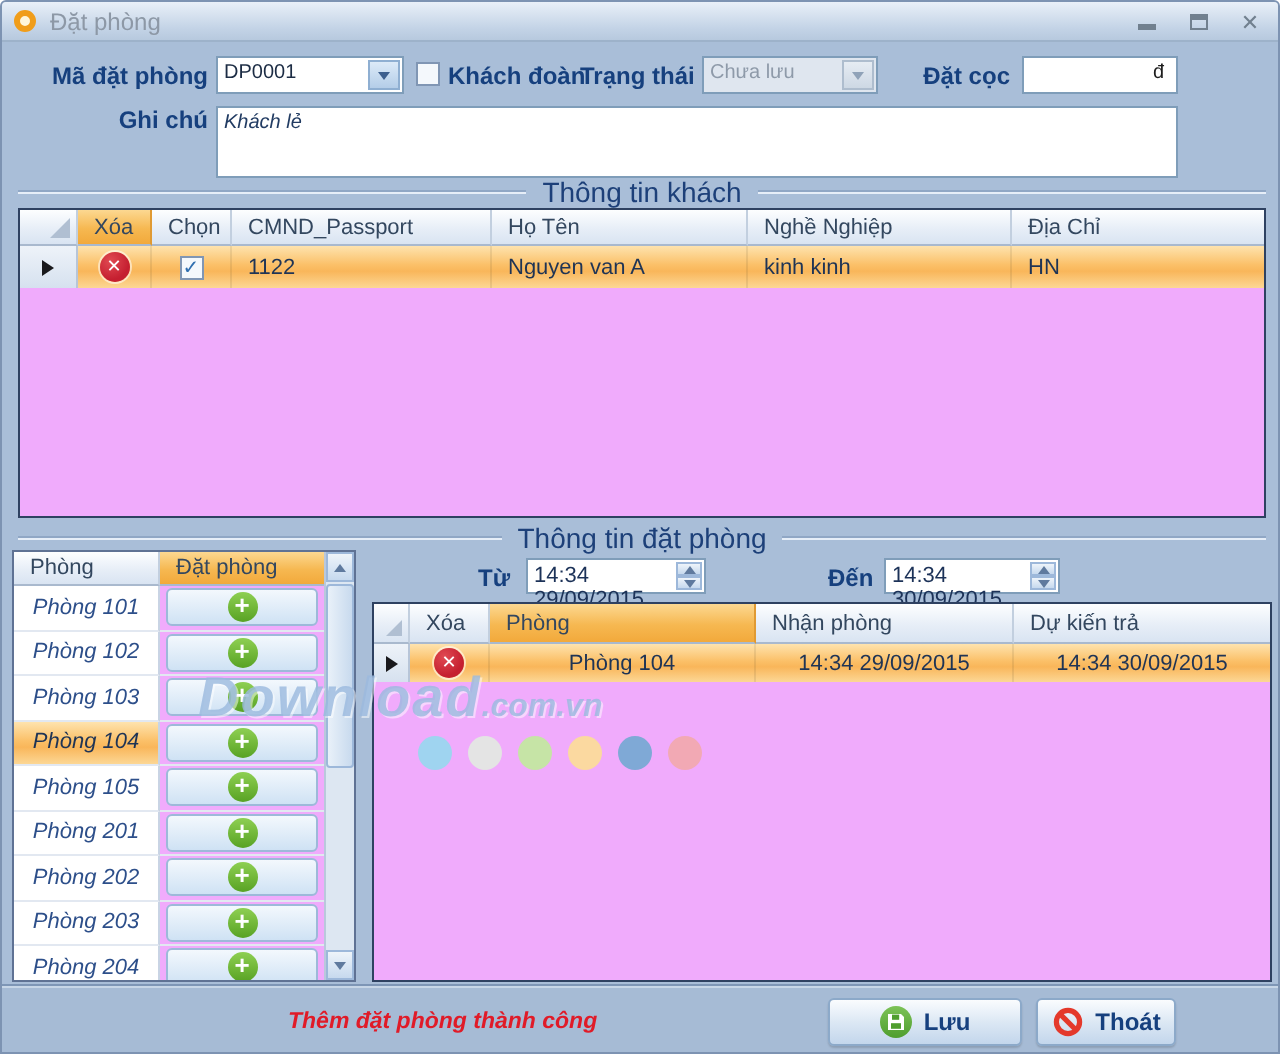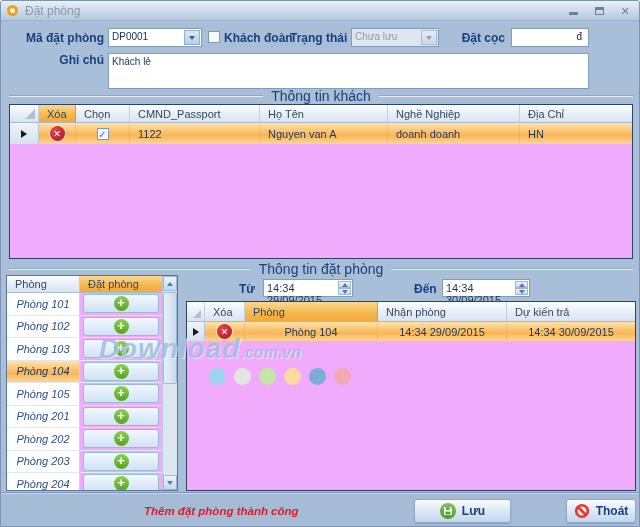--- a/index.html
+++ b/index.html
@@ -57,21 +57,21 @@
   .g-cell{font-size:11px;color:#1f3455;display:flex;align-items:center;padding-left:8px;border-right:1px solid rgba(70,60,30,0.10);overflow:hidden;white-space:nowrap;}
   .g-cell.center{justify-content:center;padding-left:0;}
   .row-ind{background:linear-gradient(#eef3f9,#d6e1ef);border-right:1px solid #b7c5d8;display:flex;align-items:center;justify-content:center;padding-left:0;}
   .arrow-right{width:0;height:0;border-left:6px solid #19191c;border-top:4px solid transparent;border-bottom:4px solid transparent;}
   .del-badge{
     width:15px;height:15px;border-radius:50%;background:radial-gradient(circle at 35% 30%,#e04a52,#c51f30 65%);
     color:#fff;font-size:9px;font-weight:bold;display:flex;align-items:center;justify-content:center;
     box-shadow:0 0 0 1px rgba(255,255,255,0.55);
   }
   
-  .c-ind{width:29px;} .c-del{width:37px;} .c-sel{width:54px;} .c-cmnd{width:130px;} .c-name{width:128px;} .c-job{width:132px;} .c-addr{flex:1;border-right:none;}
+  .c-ind{width:29px;} .c-del{width:37px;} .c-sel{width:40px;} .c-cmnd{width:130px;} .c-name{width:128px;} .c-job{width:132px;} .c-addr{flex:1;border-right:none;}
   
   .b-ind{width:18px;} .b-del{width:40px;} .b-room{width:133px;} .b-in{width:129px;} .b-out{flex:1;border-right:none;}
   
   #rooms-grid{border:1px solid #5f7294;}
   .room-row{display:flex;height:22.5px;}
   .room-name{
     width:73px;font-size:11px;color:#2d4f8a;display:flex;align-items:center;justify-content:center;
     border-right:1px solid #c9d4e4;border-bottom:1px solid #e2e8f1;background:#fff;font-style:italic;
   }
   .room-name.selected{background:linear-gradient(#fee3ae,#fbc068 45%,#f9b65a 60%,#fcd795);color:#1f3455;}
@@ -149,21 +149,21 @@
         <span class="tri-down" style="border-top-color:#8fa2b8;"></span>
       </span>
   </div>
   <div class="lbl" style="left:452px;top:30px;width:52px;text-align:right;">Đặt cọc</div>
   <div class="field" style="left:510px;top:27px;width:78px;height:19px;">
     <span class="val" style="position:absolute;left:3px;"></span>
     <span class="val" style="position:absolute;right:3px;color:#1d1d1d;">đ</span>
   </div>
 
   <div class="lbl" style="left:8px;top:52px;width:95px;text-align:right;">Ghi chú</div>
-  <div class="field" style="left:107px;top:52px;width:481px;height:36px;">
+  <div class="field" style="left:107px;top:52px;width:481px;height:36px;font-style:italic;">
     <span class="val" style="color:#223c63;">Khách lẻ</span>
   </div>
 
   <div class="group-divider" style="left:8px;top:89px;width:624px;">
     <div class="line"></div>
     <div class="gd-text">Thông tin khách</div>
     <div class="line"></div>
   </div>
 
   <div class="grid" style="left:8px;top:103px;width:624px;height:155px;">
@@ -183,21 +183,21 @@
           <span class="arrow-right"></span>
         </div>
       <div class="g-cell center c-del">
           <span class="del-badge">✕</span>
         </div>
       <div class="g-cell center c-sel">
           <span class="checkbox" style="position:static;">✓</span>
         </div>
       <div class="g-cell c-cmnd">1122</div>
       <div class="g-cell c-name">Nguyen van A</div>
-      <div class="g-cell c-job">doanh doanh</div>
+      <div class="g-cell c-job">kinh kinh</div>
       <div class="g-cell c-addr">HN</div>
     </div>
   </div>
 
   <div class="group-divider" style="left:8px;top:262px;width:624px;">
     <div class="line"></div>
     <div class="gd-text">Thông tin đặt phòng</div>
     <div class="line"></div>
   </div>
 
@@ -357,21 +357,21 @@
     <div class="big-btn" style="left:413px;width:97px;">
       <span class="save-icon-circle">
         <svg width="10" height="10" viewBox="0 0 10 10">
             <path d="M1 1 h6.5 L9 2.5 V9 H1 Z" fill="#ffffff"></path>
             <rect x="3" y="1.3" width="3.6" height="2.6" fill="#4f9e2e"></rect>
             <rect x="2.5" y="5.6" width="5" height="2.8" fill="#4f9e2e"></rect>
           </svg>
       </span>
       <span>Lưu</span>
     </div>
-    <div class="big-btn" style="left:517px;width:70px;margin-left:48px;">
+    <div class="big-btn" style="left:517px;width:70px;">
       <span style="display:flex;">
         <svg width="16" height="16" viewBox="0 0 16 16">
             <circle cx="8" cy="8" r="5.8" fill="none" stroke="#e4392b" stroke-width="2.6"></circle>
             <line x1="4" y1="4" x2="12" y2="12" stroke="#e4392b" stroke-width="2.6"></line>
           </svg>
       </span>
       <span>Thoát</span>
     </div>
   </div>
 

